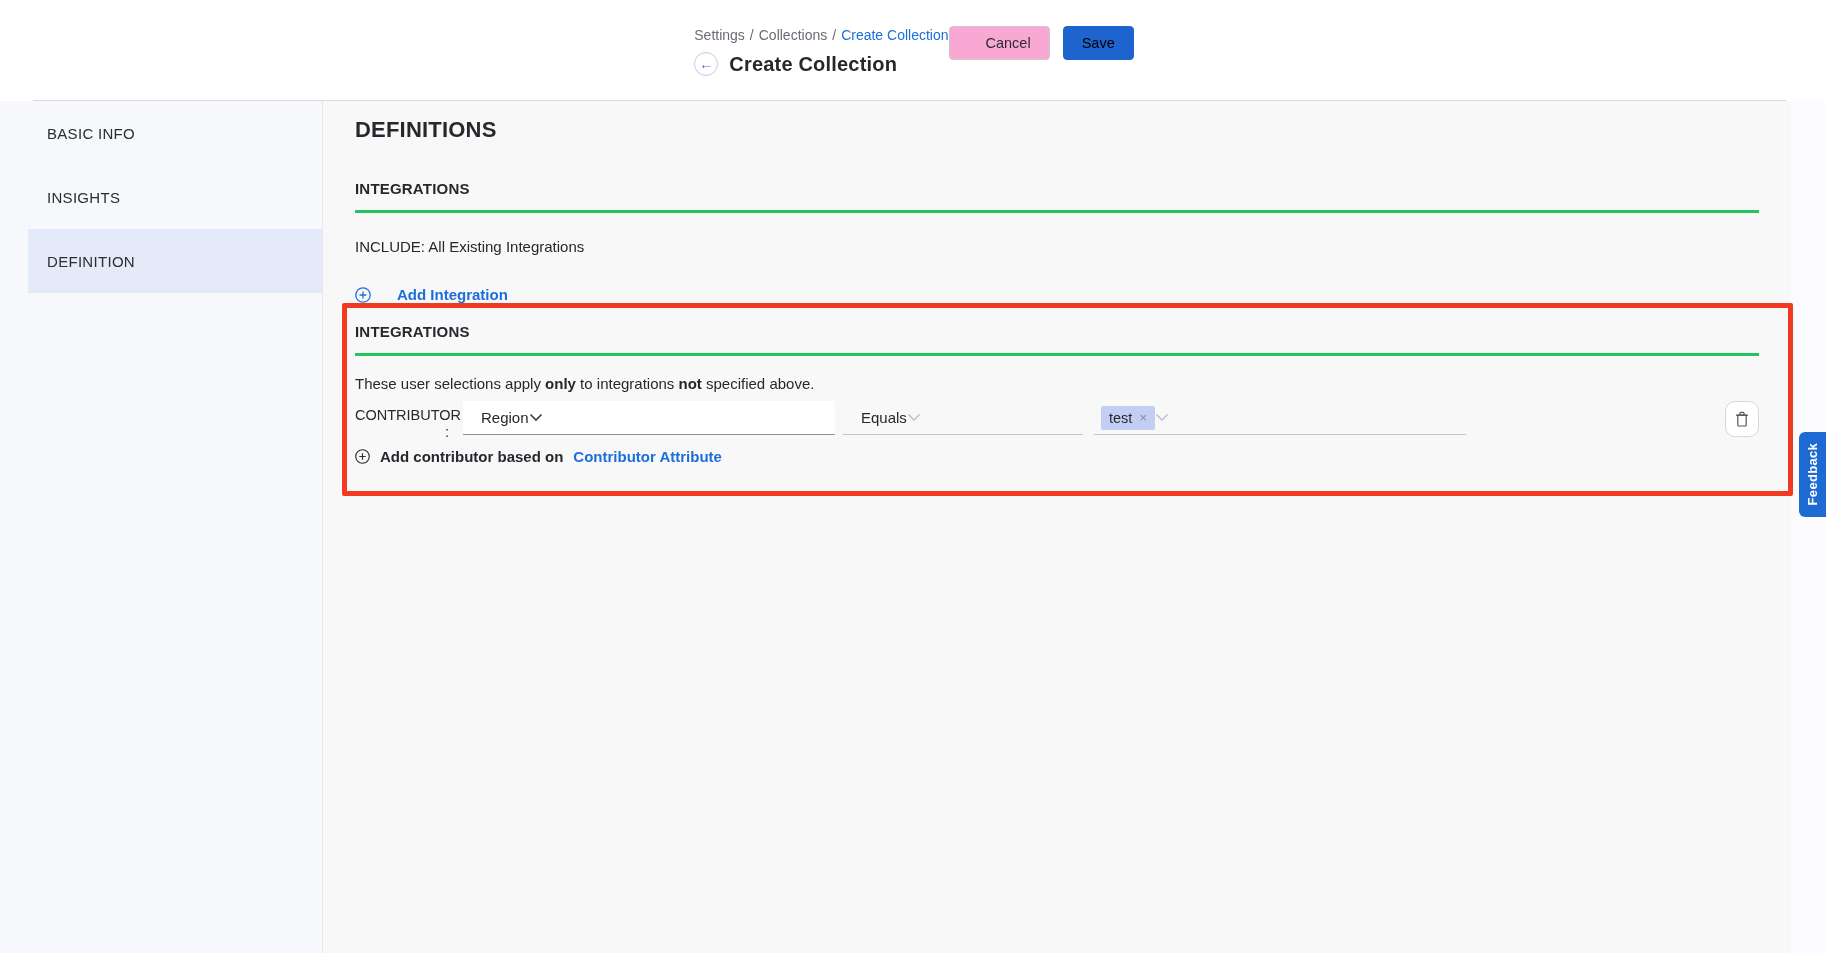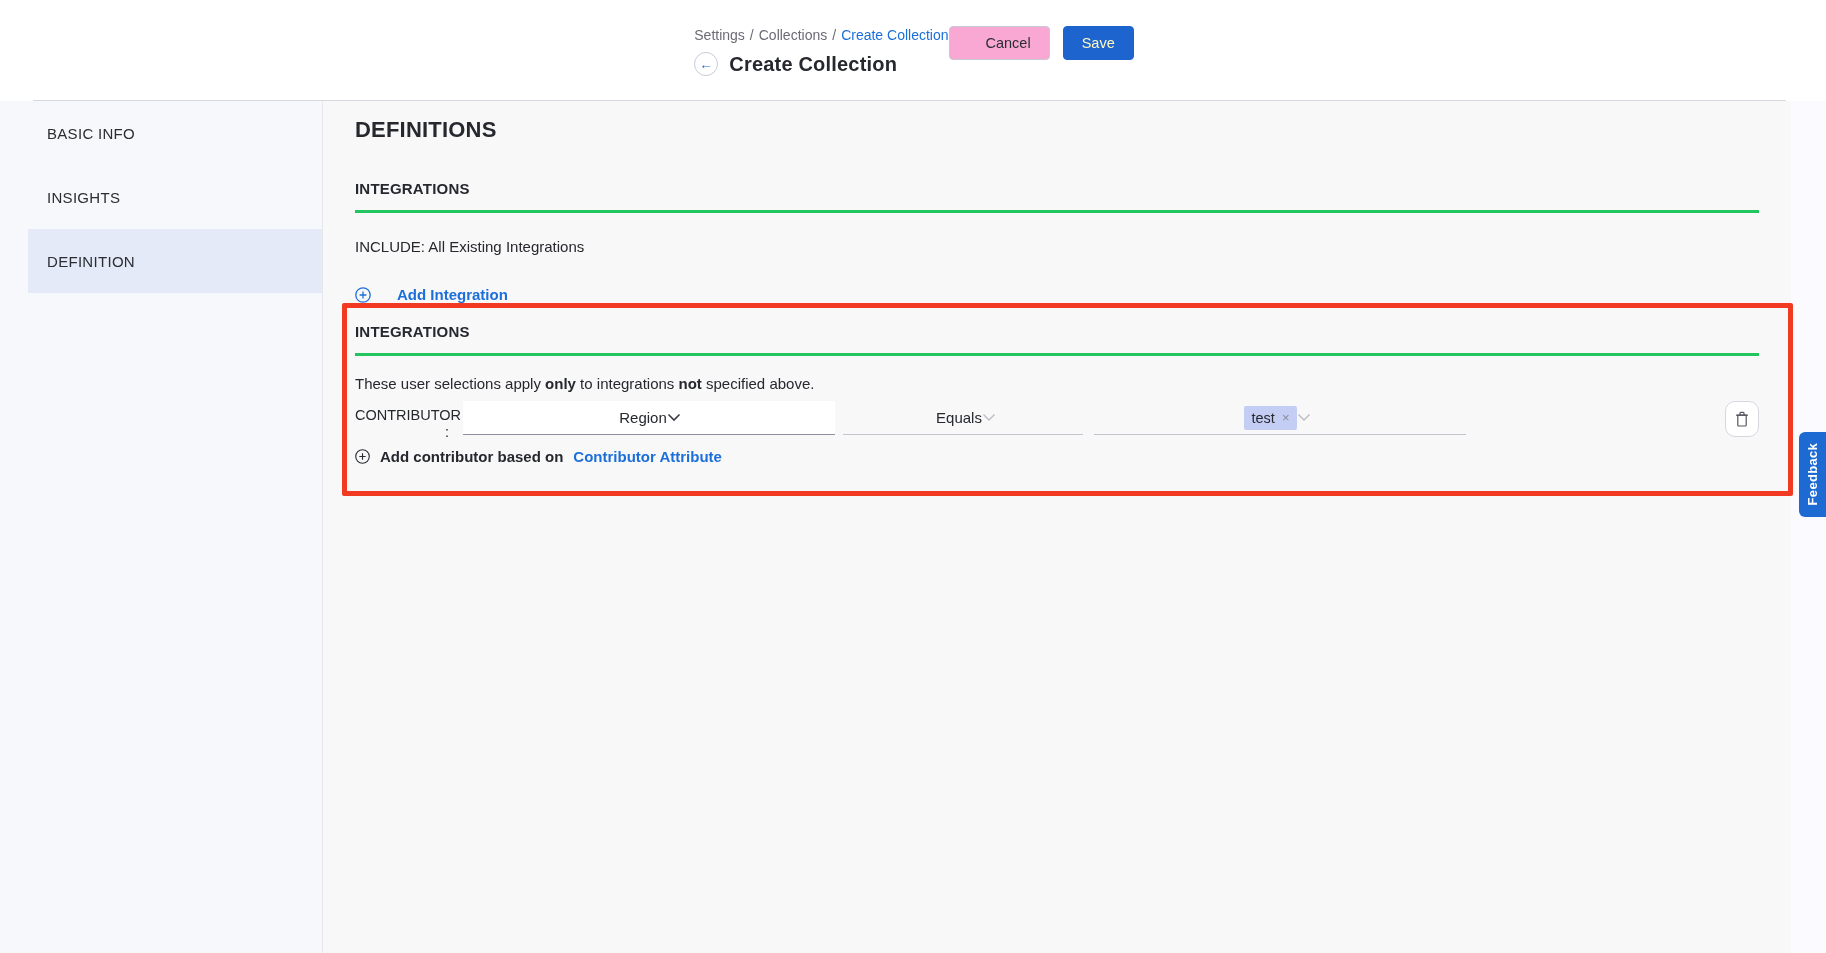--- a/index.html
+++ b/index.html
@@ -33,21 +33,21 @@
     font-size:14px; line-height:22px; text-align:center; cursor:pointer;
     display:flex; align-items:center; justify-content:center; padding-bottom:1px;
   }
   .page-title { font-size:20px; font-weight:700; color:#26282e; letter-spacing:.2px; }
   .header-right { padding-top:26px; display:flex; gap:13px; }
   .btn {
     height:34px; padding:0 18px; border-radius:4px; font-size:14.5px;
     font-family:inherit; cursor:pointer;
   }
   .btn-cancel { background:#f9a8d4; border:1px solid #c9c9d3; color:#2b2d33;padding-left:36px; }
-  .btn-save  { background:#1d64cf; border:1px solid #1d64cf; color:#fef9c3; font-weight:500; }
+  .btn-save  { background:#1d64cf; border:1px solid #1d64cf; color:#000000; font-weight:500; }
 
   
   .content { display:flex; height:852px; }
   .sidebar {
     width:323px; background:#f7f8fc; border-right:1px solid #e7e7ee; flex:none;
   }
   .side-item {
     height:64px; display:flex; align-items:center;
     margin-left:28px; padding-left:19px;
     font-size:15px; letter-spacing:.3px; color:#2b2d33; cursor:pointer;
@@ -69,21 +69,21 @@
   .icon-plus { width:16px; height:16px; display:block; }
 
   .contrib-title { margin-top:20px; }
   .note-line { margin-top:19px; font-size:15px; color:#26282e; }
   .note-line b { font-weight:700; }
 
   .contrib-row { margin-top:9px; display:flex; align-items:flex-start; }
   .contrib-label { width:104px; flex:none; font-size:14.5px; color:#26282e; text-align:right; padding-top:6px; line-height:17px; }
   .contrib-label .colon { padding-right:10px; }
 
-  .field { height:34px; display:flex; align-items:center; justify-content:center; font-size:15px; color:#26282e; cursor:pointer; }
+  .field { height:34px; display:flex; align-items:center; justify-content:flex-start; font-size:15px; color:#26282e; cursor:pointer; }
   .field-attribute {
     margin-left:4px; width:372px; background:#ffffff;
     border-bottom:1px solid #8f8fa0; padding:0 16px 0 18px;
   }
   .field-operator {
     margin-left:8px; width:240px;
     border-bottom:1px solid #c4c4cf; padding:0 12px 0 18px;
   }
   .field-values {
     margin-left:11px; width:372px;

